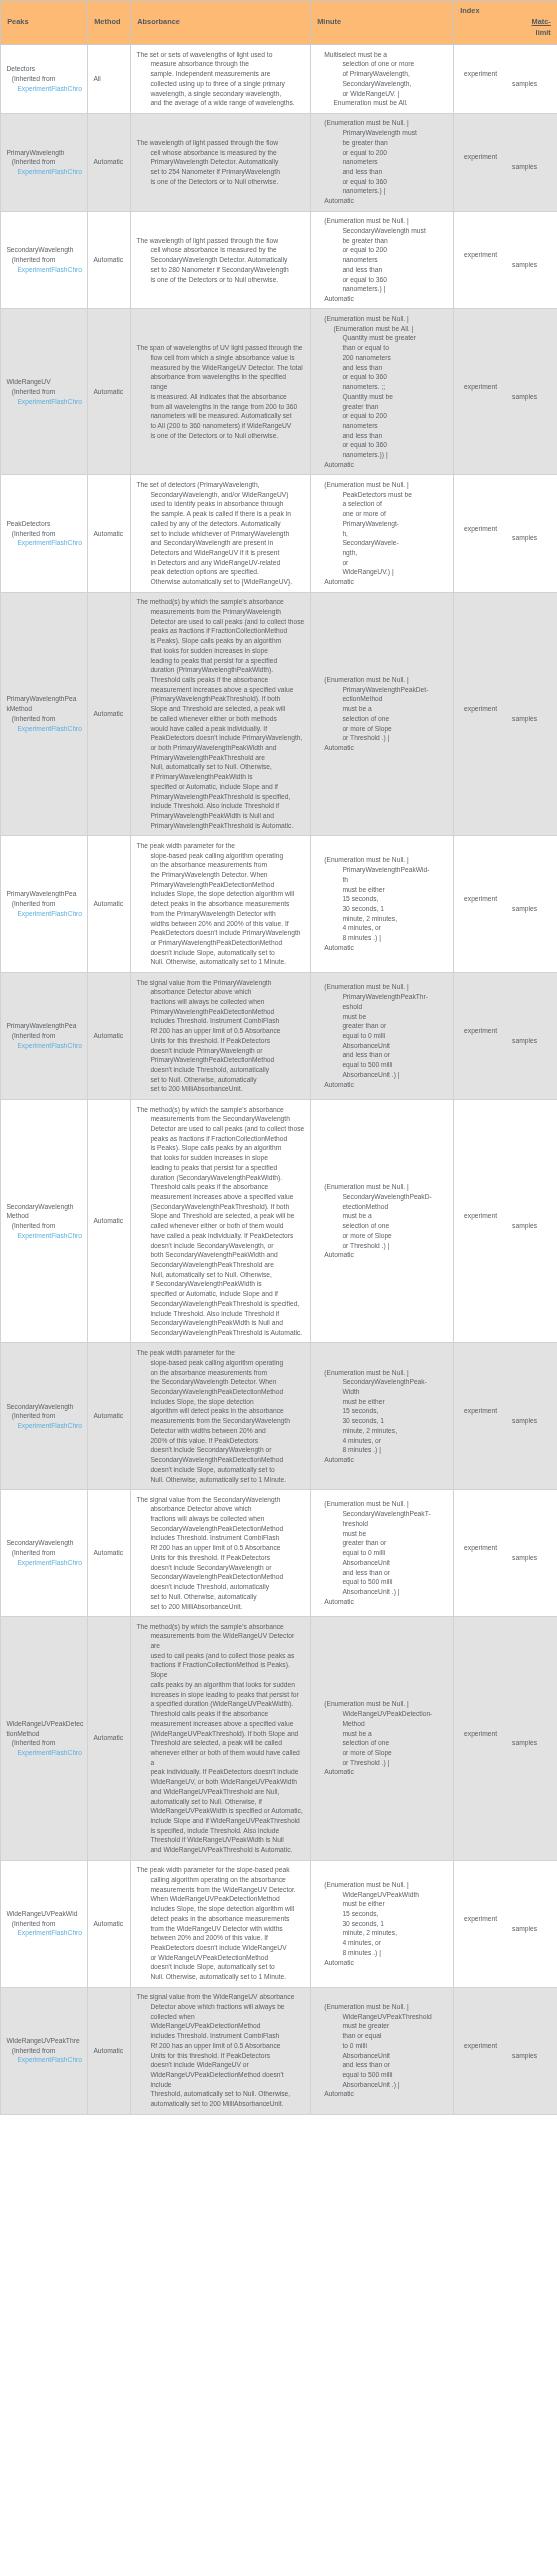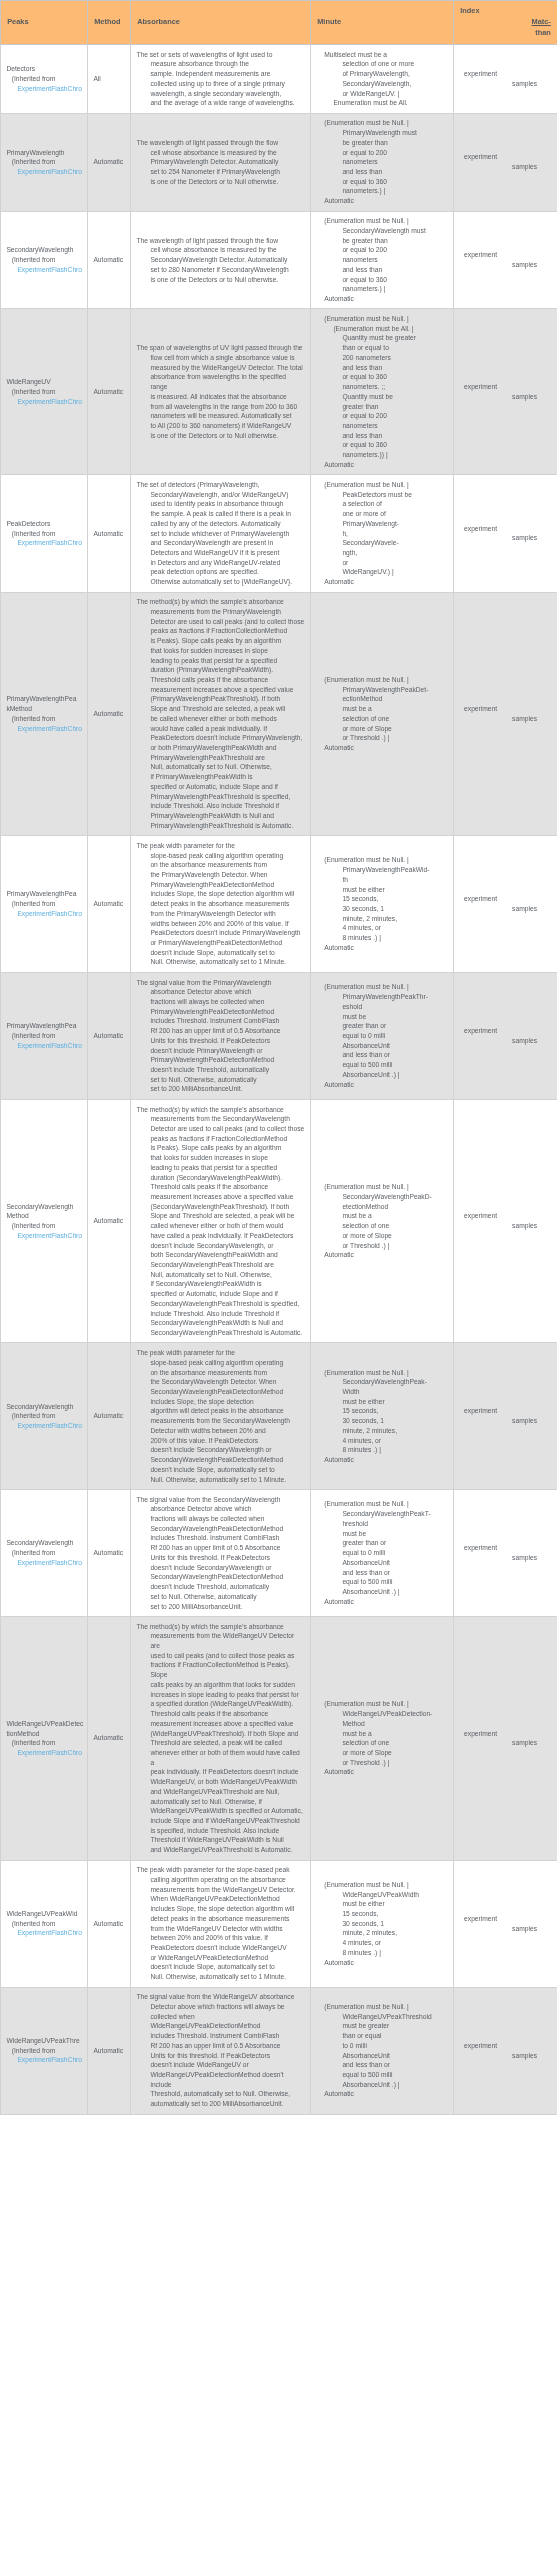--- a/index.html
+++ b/index.html
@@ -90,21 +90,21 @@
   </colgroup>
   <thead>
     <tr>
       <th>Peaks</th>
       <th>Method</th>
       <th>Absorbance</th>
       <th>Minute</th>
       <th class="th-index">
         <span class="idx-l1">Index</span>
         <span class="idx-l2">Matc-</span>
-        <span class="idx-l3">than</span>
+        <span class="idx-l3">limit</span>
       </th>
     </tr>
   </thead>
   <tbody id="tbody">
       <tr class="odd">
         <td class="cell-name">
           <span class="nm-title">Detectors</span>
           <span class="nm-inh">(Inherited from</span>
           <a class="nm-link" href="#" style="text-decoration: none; color: rgb(90, 175, 224);">ExperimentFlashChro</a>
         </td>

